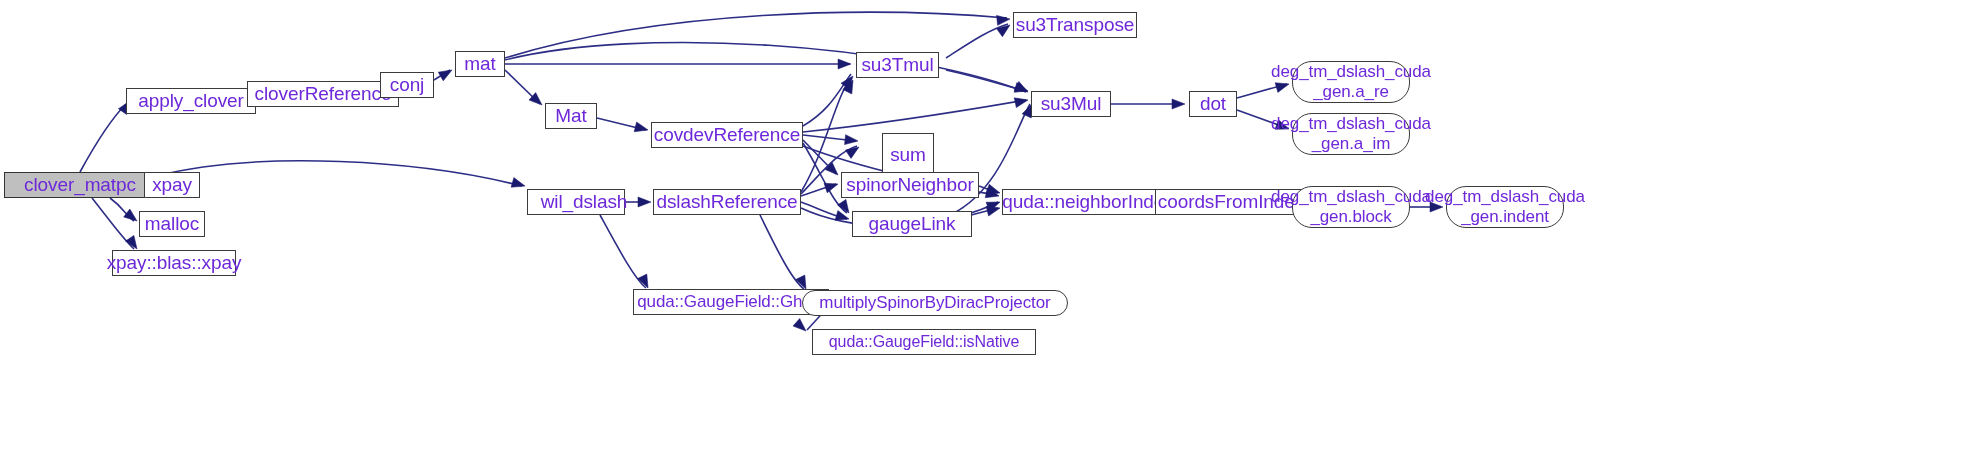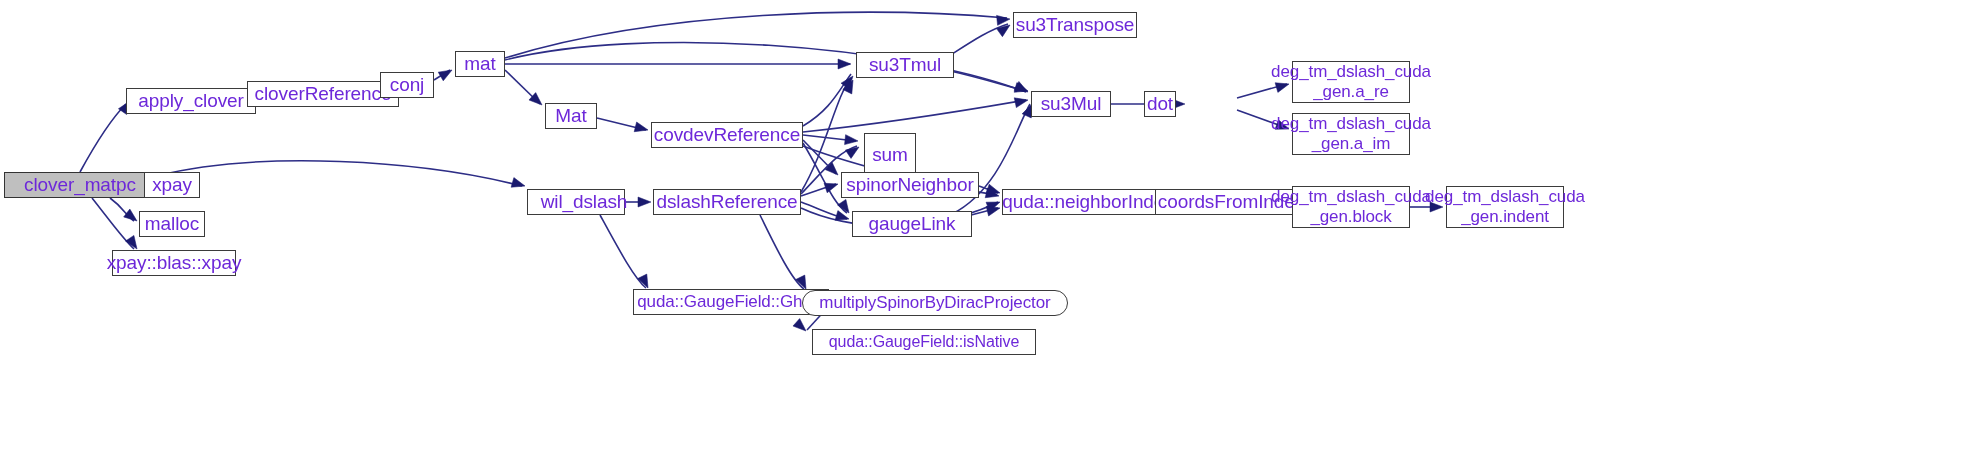--- a/index.html
+++ b/index.html
@@ -50,20 +50,21 @@
     text-align: center;
     white-space: pre-line;
     letter-spacing: -0.1px;
   }
   .node.root {
     background: #bfbfbf;
     border-color: #333333;
   }
   .node.multiline {
     line-height: 1.18;
+    border-radius: 20px;
   }
 </style>
 </head>
 <body>
 
 <div id="graph-root">
   <svg id="graph-svg" viewBox="0 0 1988 451" preserveAspectRatio="none" xmlns="http://www.w3.org/2000/svg">
     <g id="edges-group">
         <path d="M80,172 C92,150 108,122 126,104" class="edge-path"></path>
         <path d="M156,185 L138,185" class="edge-path"></path>
@@ -154,31 +155,31 @@
       <div class="node" style="left: 139px; top: 211px; width: 66px; height: 26px;">malloc</div>
       <div class="node" style="left: 112px; top: 250px; width: 124px; height: 26px;">xpay::blas::xpay</div>
       <div class="node" style="left: 247px; top: 81px; width: 152px; height: 26px;">cloverReference</div>
       <div class="node" style="left: 380px; top: 72px; width: 54px; height: 26px;">conj</div>
       <div class="node" style="left: 455px; top: 51px; width: 50px; height: 26px;">mat</div>
       <div class="node" style="left: 545px; top: 103px; width: 52px; height: 26px;">Mat</div>
       <div class="node" style="left: 527px; top: 189px; width: 98px; height: 26px; padding-left: 16px;">wil_dslash</div>
       <div class="node" style="left: 651px; top: 122px; width: 152px; height: 26px;">covdevReference</div>
       <div class="node" style="left: 653px; top: 189px; width: 148px; height: 26px;">dslashReference</div>
       <div class="node" style="left: 633px; top: 289px; width: 196px; height: 26px; font-size: 17px;">quda::GaugeField::Ghost</div>
-      <div class="node" style="left: 864px; top: 133px; width: 52px; height: 44px;">sum</div>
+      <div class="node" style="left: 882px; top: 133px; width: 52px; height: 44px;">sum</div>
       <div class="node" style="left: 841px; top: 172px; width: 138px; height: 26px;">spinorNeighbor</div>
       <div class="node" style="left: 852px; top: 211px; width: 120px; height: 26px;">gaugeLink</div>
-      <div class="node" style="left: 856px; top: 52px; width: 98px; height: 26px;">su3Tmul</div>
+      <div class="node" style="left: 856px; top: 52px; width: 83px; height: 26px;">su3Tmul</div>
       <div class="node" style="left: 802px; top: 290px; width: 266px; height: 26px; font-size: 17px; border-radius: 13px;">multiplySpinorByDiracProjector</div>
       <div class="node" style="left: 812px; top: 329px; width: 224px; height: 26px; font-size: 16px;">quda::GaugeField::isNative</div>
       <div class="node" style="left: 1002px; top: 189px; width: 172px; height: 26px;">quda::neighborIndex</div>
       <div class="node" style="left: 1013px; top: 12px; width: 124px; height: 26px;">su3Transpose</div>
       <div class="node" style="left: 1031px; top: 91px; width: 80px; height: 26px;">su3Mul</div>
       <div class="node" style="left: 1155px; top: 189px; width: 152px; height: 26px;">coordsFromIndex</div>
-      <div class="node" style="left: 1144px; top: 91px; width: 32px; height: 26px;">dot</div>
+      <div class="node" style="left: 1189px; top: 91px; width: 48px; height: 26px;">dot</div>
       <div class="node multiline" style="left: 1292px; top: 61px; width: 118px; height: 42px; font-size: 17px;">deg_tm_dslash_cuda
 _gen.a_re</div>
       <div class="node multiline" style="left: 1292px; top: 113px; width: 118px; height: 42px; font-size: 17px;">deg_tm_dslash_cuda
 _gen.a_im</div>
       <div class="node multiline" style="left: 1292px; top: 186px; width: 118px; height: 42px; font-size: 17px;">deg_tm_dslash_cuda
 _gen.block</div>
       <div class="node multiline" style="left: 1446px; top: 186px; width: 118px; height: 42px; font-size: 17px;">deg_tm_dslash_cuda
 _gen.indent</div>
     </div>
 </div>

